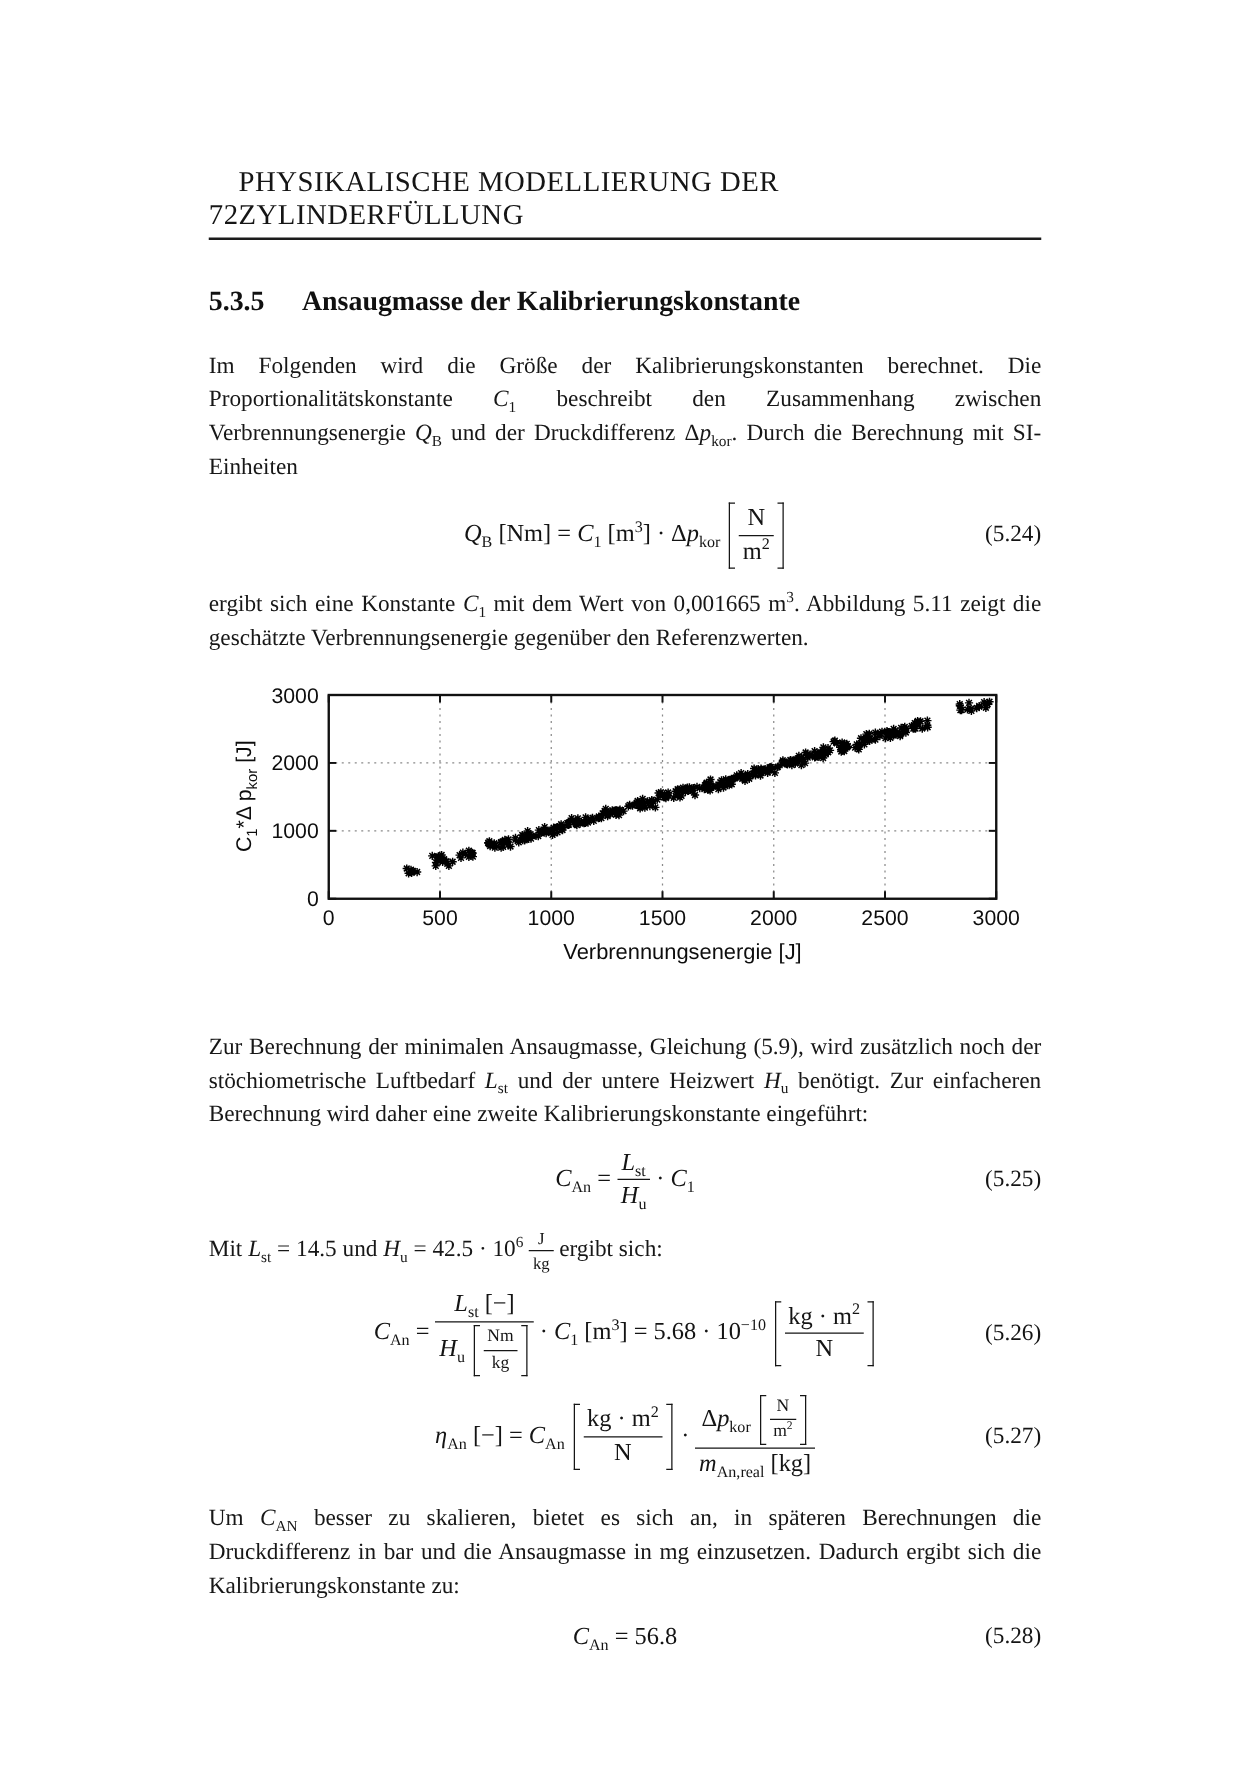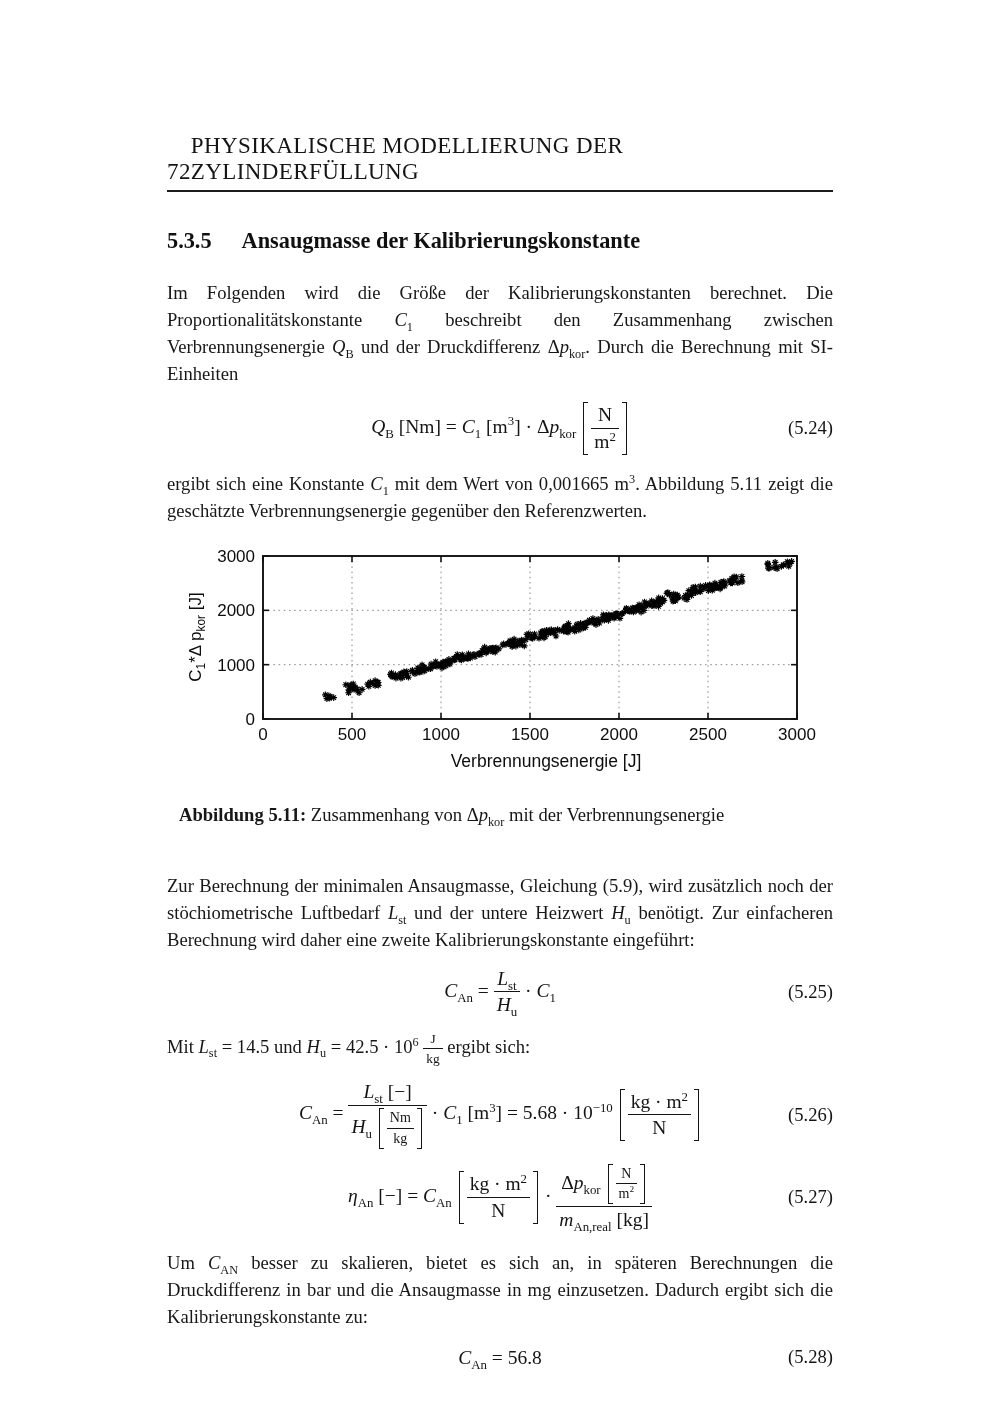--- a/index.html
+++ b/index.html
@@ -170,21 +170,20 @@
             <path d="M542 42.3L548.5999999999999 42.3M545.3 39L545.3 45.599999999999994M543 40L547.5999999999999 44.599999999999994M543 44.599999999999994L547.5999999999999 40M549.8000000000001 40.9L556.4 40.9M553.1 37.6L553.1 44.199999999999996M550.8000000000001 38.6L555.4 43.199999999999996M550.8000000000001 43.199999999999996L555.4 38.6M543.7 38.4L550.3 38.4M547 35.1L547 41.699999999999996M544.7 36.1L549.3 40.699999999999996M544.7 40.699999999999996L549.3 36.1M544.6 40.2L551.1999999999999 40.2M547.9 36.900000000000006L547.9 43.5M545.6 37.900000000000006L550.1999999999999 42.5M545.6 42.5L550.1999999999999 37.900000000000006M545.3000000000001 39.3L551.9 39.3M548.6 36L548.6 42.599999999999994M546.3000000000001 37L550.9 41.599999999999994M546.3000000000001 41.599999999999994L550.9 37M549.9000000000001 39.9L556.5 39.9M553.2 36.6L553.2 43.199999999999996M550.9000000000001 37.6L555.5 42.199999999999996M550.9000000000001 42.199999999999996L555.5 37.6M544.6 37.8L551.1999999999999 37.8M547.9 34.5L547.9 41.099999999999994M545.6 35.5L550.1999999999999 40.099999999999994M545.6 40.099999999999994L550.1999999999999 35.5M546.2 36.7L552.8 36.7M549.5 33.400000000000006L549.5 40M547.2 34.400000000000006L551.8 39M547.2 39L551.8 34.400000000000006M540.6 40.6L547.1999999999999 40.6M543.9 37.300000000000004L543.9 43.9M541.6 38.300000000000004L546.1999999999999 42.9M541.6 42.9L546.1999999999999 38.300000000000004M546.5 39.6L553.0999999999999 39.6M549.8 36.300000000000004L549.8 42.9M547.5 37.300000000000004L552.0999999999999 41.9M547.5 41.9L552.0999999999999 37.300000000000004M544.6 35.1L551.1999999999999 35.1M547.9 31.8L547.9 38.4M545.6 32.800000000000004L550.1999999999999 37.4M545.6 37.4L550.1999999999999 32.800000000000004M549.5 38.4L556.0999999999999 38.4M552.8 35.1L552.8 41.699999999999996M550.5 36.1L555.0999999999999 40.699999999999996M550.5 40.699999999999996L555.0999999999999 36.1"></path>
             <path d="M560.3000000000001 34.9L566.9 34.9M563.6 31.599999999999998L563.6 38.199999999999996M561.3000000000001 32.6L565.9 37.199999999999996M561.3000000000001 37.199999999999996L565.9 32.6M553.5 33.5L560.0999999999999 33.5M556.8 30.2L556.8 36.8M554.5 31.2L559.0999999999999 35.8M554.5 35.8L559.0999999999999 31.2M553 37L559.5999999999999 37M556.3 33.7L556.3 40.3M554 34.7L558.5999999999999 39.3M554 39.3L558.5999999999999 34.7M550.6 34.3L557.1999999999999 34.3M553.9 30.999999999999996L553.9 37.599999999999994M551.6 31.999999999999996L556.1999999999999 36.599999999999994M551.6 36.599999999999994L556.1999999999999 31.999999999999996M561.2 34.6L567.8 34.6M564.5 31.3L564.5 37.9M562.2 32.300000000000004L566.8 36.9M562.2 36.9L566.8 32.300000000000004M554.8000000000001 34.8L561.4 34.8M558.1 31.499999999999996L558.1 38.099999999999994M555.8000000000001 32.5L560.4 37.099999999999994M555.8000000000001 37.099999999999994L560.4 32.5M559.1 32.8L565.6999999999999 32.8M562.4 29.499999999999996L562.4 36.099999999999994M560.1 30.499999999999996L564.6999999999999 35.099999999999994M560.1 35.099999999999994L564.6999999999999 30.499999999999996M552.5 34.5L559.0999999999999 34.5M555.8 31.2L555.8 37.8M553.5 32.2L558.0999999999999 36.8M553.5 36.8L558.0999999999999 32.2M554.4000000000001 38L561 38M557.7 34.7L557.7 41.3M555.4000000000001 35.7L560 40.3M555.4000000000001 40.3L560 35.7M552.7 36.9L559.3 36.9M556 33.6L556 40.199999999999996M553.7 34.6L558.3 39.199999999999996M553.7 39.199999999999996L558.3 34.6M553.7 35.8L560.3 35.8M557 32.5L557 39.099999999999994M554.7 33.5L559.3 38.099999999999994M554.7 38.099999999999994L559.3 33.5"></path>
             <path d="M571.6 28.5L578.1999999999999 28.5M574.9 25.2L574.9 31.8M572.6 26.2L577.1999999999999 30.8M572.6 30.8L577.1999999999999 26.2M563.8000000000001 28.8L570.4 28.8M567.1 25.5L567.1 32.1M564.8000000000001 26.5L569.4 31.1M564.8000000000001 31.1L569.4 26.5M566.1 29L572.6999999999999 29M569.4 25.7L569.4 32.3M567.1 26.7L571.6999999999999 31.3M567.1 31.3L571.6999999999999 26.7M561.1 33L567.6999999999999 33M564.4 29.7L564.4 36.3M562.1 30.7L566.6999999999999 35.3M562.1 35.3L566.6999999999999 30.7M563.8000000000001 30.7L570.4 30.7M567.1 27.4L567.1 34M564.8000000000001 28.4L569.4 33M564.8000000000001 33L569.4 28.4M561.5 30.5L568.0999999999999 30.5M564.8 27.2L564.8 33.8M562.5 28.2L567.0999999999999 32.8M562.5 32.8L567.0999999999999 28.2M563.4000000000001 31.8L570 31.8M566.7 28.5L566.7 35.1M564.4000000000001 29.5L569 34.1M564.4000000000001 34.1L569 29.5M571.8000000000001 33.8L578.4 33.8M575.1 30.499999999999996L575.1 37.099999999999994M572.8000000000001 31.499999999999996L577.4 36.099999999999994M572.8000000000001 36.099999999999994L577.4 31.499999999999996M562.1 34.9L568.6999999999999 34.9M565.4 31.599999999999998L565.4 38.199999999999996M563.1 32.6L567.6999999999999 37.199999999999996M563.1 37.199999999999996L567.6999999999999 32.6M567.5 34.8L574.0999999999999 34.8M570.8 31.499999999999996L570.8 38.099999999999994M568.5 32.5L573.0999999999999 37.099999999999994M568.5 37.099999999999994L573.0999999999999 32.5M571.5 32.2L578.0999999999999 32.2M574.8 28.900000000000002L574.8 35.5M572.5 29.900000000000002L577.0999999999999 34.5M572.5 34.5L577.0999999999999 29.900000000000002"></path>
             <path d="M597.6 16.6L604.1999999999999 16.6M600.9 13.3L600.9 19.900000000000002M598.6 14.3L603.1999999999999 18.900000000000002M598.6 18.900000000000002L603.1999999999999 14.3M606.4000000000001 19L613 19M609.7 15.7L609.7 22.3M607.4000000000001 16.7L612 21.3M607.4000000000001 21.3L612 16.7M606.8000000000001 20.7L613.4 20.7M610.1 17.4L610.1 24M607.8000000000001 18.4L612.4 23M607.8000000000001 23L612.4 18.4M598.9000000000001 20.1L605.5 20.1M602.2 16.8L602.2 23.400000000000002M599.9000000000001 17.8L604.5 22.400000000000002M599.9000000000001 22.400000000000002L604.5 17.8M603.7 19.5L610.3 19.5M607 16.2L607 22.8M604.7 17.2L609.3 21.8M604.7 21.8L609.3 17.2M598 20.1L604.5999999999999 20.1M601.3 16.8L601.3 23.400000000000002M599 17.8L603.5999999999999 22.400000000000002M599 22.400000000000002L603.5999999999999 17.8M604.9000000000001 14.3L611.5 14.3M608.2 11L608.2 17.6M605.9000000000001 12L610.5 16.6M605.9000000000001 16.6L610.5 12M597.5 15.3L604.0999999999999 15.3M600.8 12L600.8 18.6M598.5 13L603.0999999999999 17.6M598.5 17.6L603.0999999999999 13"></path>
             <path d="M619.8000000000001 15.4L626.4 15.4M623.1 12.100000000000001L623.1 18.7M620.8000000000001 13.100000000000001L625.4 17.7M620.8000000000001 17.7L625.4 13.100000000000001M617.5 15.3L624.0999999999999 15.3M620.8 12L620.8 18.6M618.5 13L623.0999999999999 17.6M618.5 17.6L623.0999999999999 13M621.3000000000001 13.4L627.9 13.4M624.6 10.100000000000001L624.6 16.7M622.3000000000001 11.100000000000001L626.9 15.7M622.3000000000001 15.7L626.9 11.100000000000001M611.1 18.4L617.6999999999999 18.4M614.4 15.099999999999998L614.4 21.7M612.1 16.099999999999998L616.6999999999999 20.7M612.1 20.7L616.6999999999999 16.099999999999998M618.4000000000001 18.2L625 18.2M621.7 14.899999999999999L621.7 21.5M619.4000000000001 15.899999999999999L624 20.5M619.4000000000001 20.5L624 15.899999999999999M613.1 17.4L619.6999999999999 17.4M616.4 14.099999999999998L616.4 20.7M614.1 15.099999999999998L618.6999999999999 19.7M614.1 19.7L618.6999999999999 15.099999999999998M613 16.8L619.5999999999999 16.8M616.3 13.5L616.3 20.1M614 14.5L618.5999999999999 19.1M614 19.1L618.5999999999999 14.5M617 13.7L623.5999999999999 13.7M620.3 10.399999999999999L620.3 17M618 11.399999999999999L622.5999999999999 16M618 16L622.5999999999999 11.399999999999999"></path>
           </g>
         </svg>
       <div class="ylabel">C<sub>1</sub>*Δ p<sub>kor</sub> [J]</div>
       <div class="xlabel">Verbrennungsenergie [J]</div>
     </div>
-    <figcaption><b>Abbildung 5.11:</b> Zusammenhang von Δ<span class="mi">p</span><sub>kor</sub> mit der Verbrennungsenergie</figcaption>
   </figure>
 
   <p class="mt-c">Zur Berechnung der minimalen Ansaugmasse, Gleichung (5.9), wird zusätzlich noch der stöchiometrische Luftbedarf <span class="mi">L</span><sub>st</sub> und der untere Heizwert <span class="mi">H</span><sub>u</sub> benötigt. Zur einfacheren Berechnung wird daher eine zweite Kalibrierungskonstante eingeführt:</p>
 
   <div class="eq">
     <span class="eq-content"><span class="mi">C</span><sub>An</sub> = <span class="frac"><span class="fn"><span class="mi">L</span><sub>st</sub></span><span class="fd"><span class="mi">H</span><sub>u</sub></span></span> · <span class="mi">C</span><sub>1</sub></span>
     <span class="eq-num">(5.25)</span>
   </div>
 
   <p class="mt-d">Mit <span class="mi">L</span><sub>st</sub> = 14.5 und <span class="mi">H</span><sub>u</sub> = 42.5 · 10<sup>6</sup> <span class="frac small"><span class="fn">J</span><span class="fd">kg</span></span> ergibt sich:</p>

